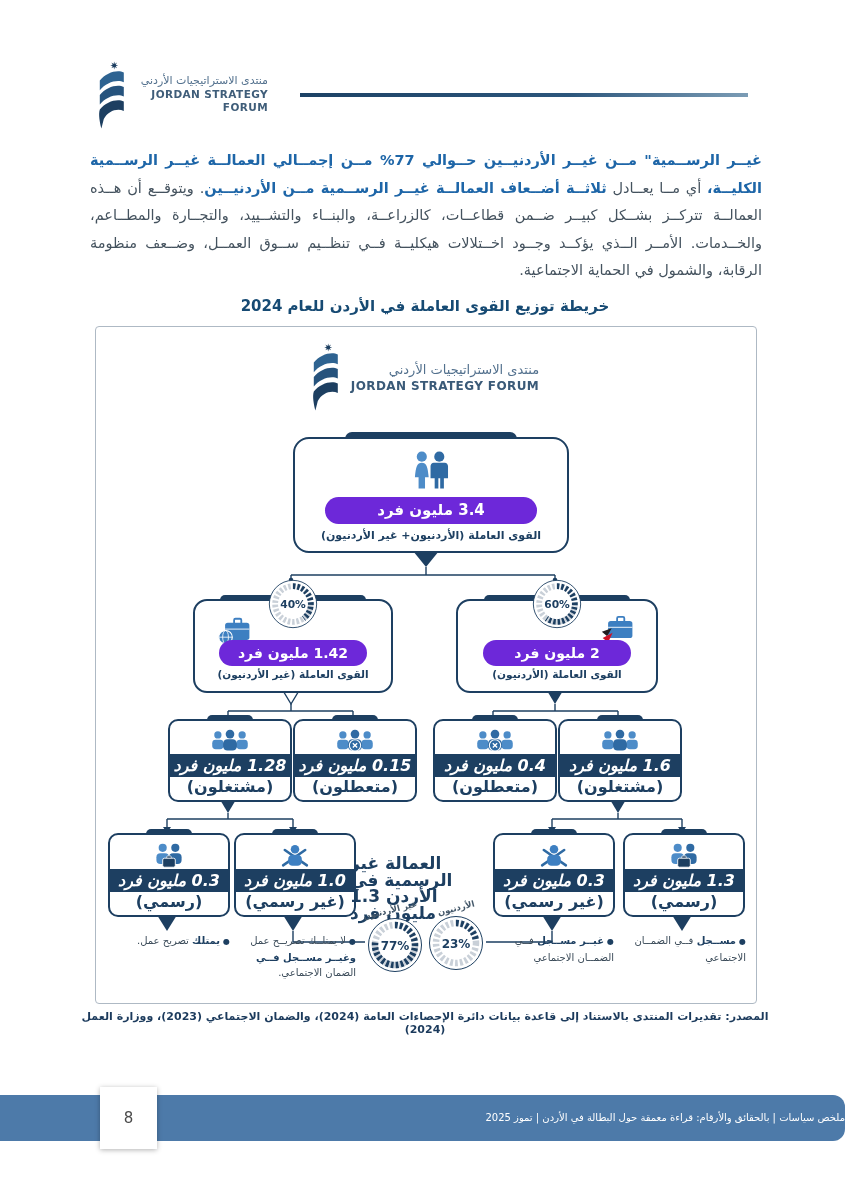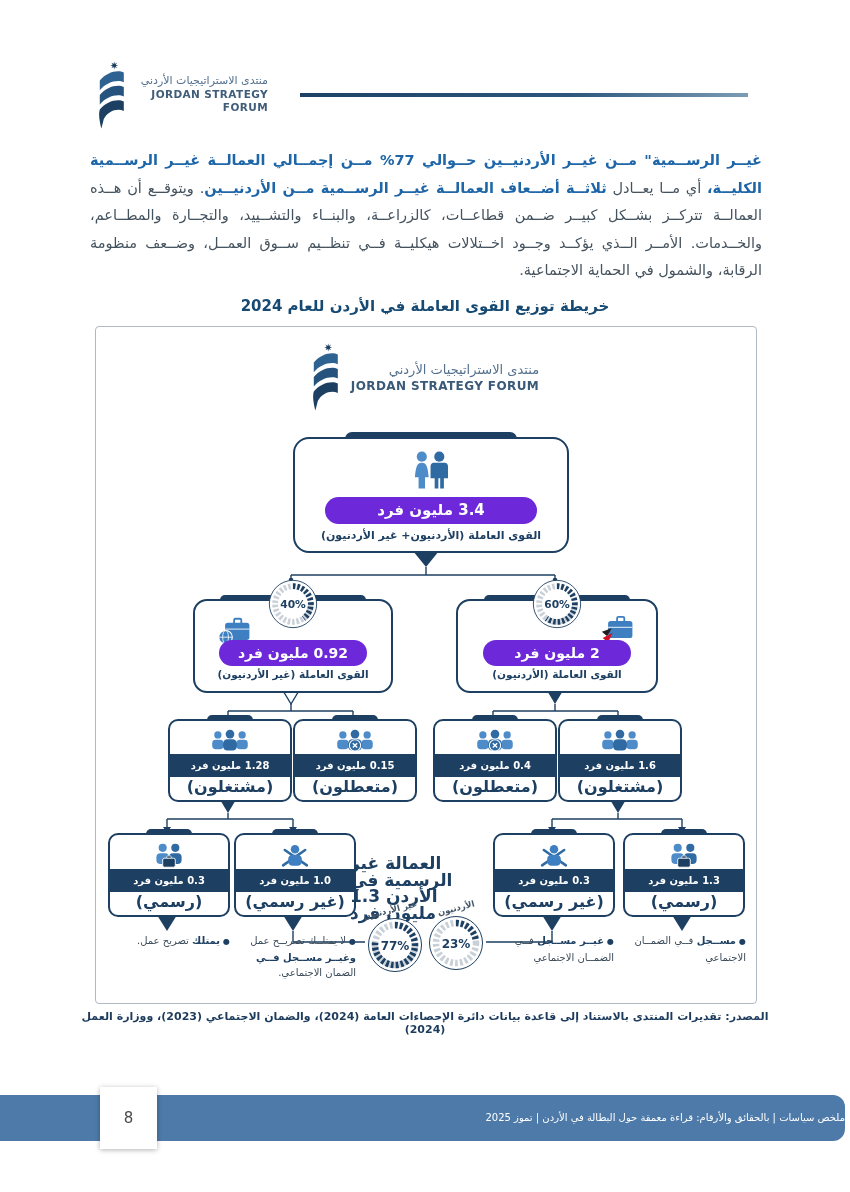--- a/index.html
+++ b/index.html
@@ -31,21 +31,21 @@
   .fig-logo .ar{font-size:13px;color:#53718e;direction:rtl;text-align:right;line-height:17px;}
   .fig-logo .en{font-size:12px;color:#3a5a78;font-weight:bold;letter-spacing:.4px;line-height:16px;}
 
   
   .node{position:absolute;background:#fff;border:2px solid #1d3f61;border-radius:12px;text-align:center;}
   .tab{position:absolute;top:-6px;left:50%;transform:translateX(-50%);height:11px;width:46px;
        border-radius:5px;background:#1d3f61;z-index:-1;}
   .tab.w-lg{width:172px;height:14px;top:-7px;border-radius:7px;}
   .tab.w-md{width:146px;height:12px;}
   .pill{background:#6d28d9;color:#fff;font-weight:bold;border-radius:15px;margin:0 auto;direction:rtl;}
-  .band{background:#1d3f61;color:#fff;font-weight:bold;font-size:10px;line-height:23px;height:23px;direction:rtl;}
+  .band{background:#1d3f61;color:#fff;font-weight:bold;font-size:16px;line-height:23px;height:23px;direction:rtl;font-style:italic;}
   .nlabel{font-size:16px;font-weight:bold;color:#1d3f61;line-height:20px;direction:rtl;}
   .icon-row{display:flex;justify-content:center;align-items:flex-end;}
 
   .root-node{left:197px;top:110px;width:272px;height:112px;border-radius:16px;}
   .root-node .pill{width:212px;height:27px;line-height:27px;font-size:15px;margin-top:6px;}
   .root-node .rlabel{font-size:11px;font-weight:bold;color:#1d3f61;margin-top:5px;direction:rtl;}
 
   .l2-node{top:272px;width:196px;height:90px;border-radius:14px;}
   .l2-node .pill{position:absolute;left:50%;transform:translateX(-50%);top:39px;width:148px;height:26px;
                  line-height:26px;font-size:14px;}
@@ -196,21 +196,21 @@
       <div class="l2-icon" style="left:22px;">
         <svg width="36" height="32" viewBox="0 0 40 34">
           <rect x="9" y="9" width="27" height="19" rx="3" fill="#3d7fc1"></rect>
           <rect x="19" y="4.5" width="8" height="6" rx="1.5" fill="none" stroke="#3d7fc1" stroke-width="2"></rect>
           <line x1="9" y1="16" x2="36" y2="16" stroke="#fff" stroke-width="1"></line>
           <circle cx="9.5" cy="25" r="7.5" fill="#3d7fc1" stroke="#fff" stroke-width="1.2"></circle>
           <ellipse cx="9.5" cy="25" rx="3.2" ry="7.5" fill="none" stroke="#fff" stroke-width="0.9"></ellipse>
           <line x1="2" y1="25" x2="17" y2="25" stroke="#fff" stroke-width="0.9"></line>
         </svg>
       </div>
-      <div class="pill">0.92 مليون فرد</div>
+      <div class="pill">1.42 مليون فرد</div>
       <div class="l2label">القوى العاملة (غير الأردنيون)</div>
     </div>
 
     <div class="node l2-node" style="left:360px;width:198px;">
       <div class="tab w-md"></div>
       <div class="gauge">
         <svg width="50" height="50" viewBox="-28 -28 56 56">
           <circle r="26.5" fill="#fff" stroke="#1d3f61" stroke-width="1"></circle>
           <circle r="20" fill="none" stroke="#c9d0d8" stroke-width="6.5" stroke-dasharray="2.8 2.1"></circle>
           <path d="M0,-20 A20,20 0 1 1 -11.76,16.18" fill="none" stroke="#1d3f61" stroke-width="6.5" stroke-dasharray="2.8 2.1"></path>

